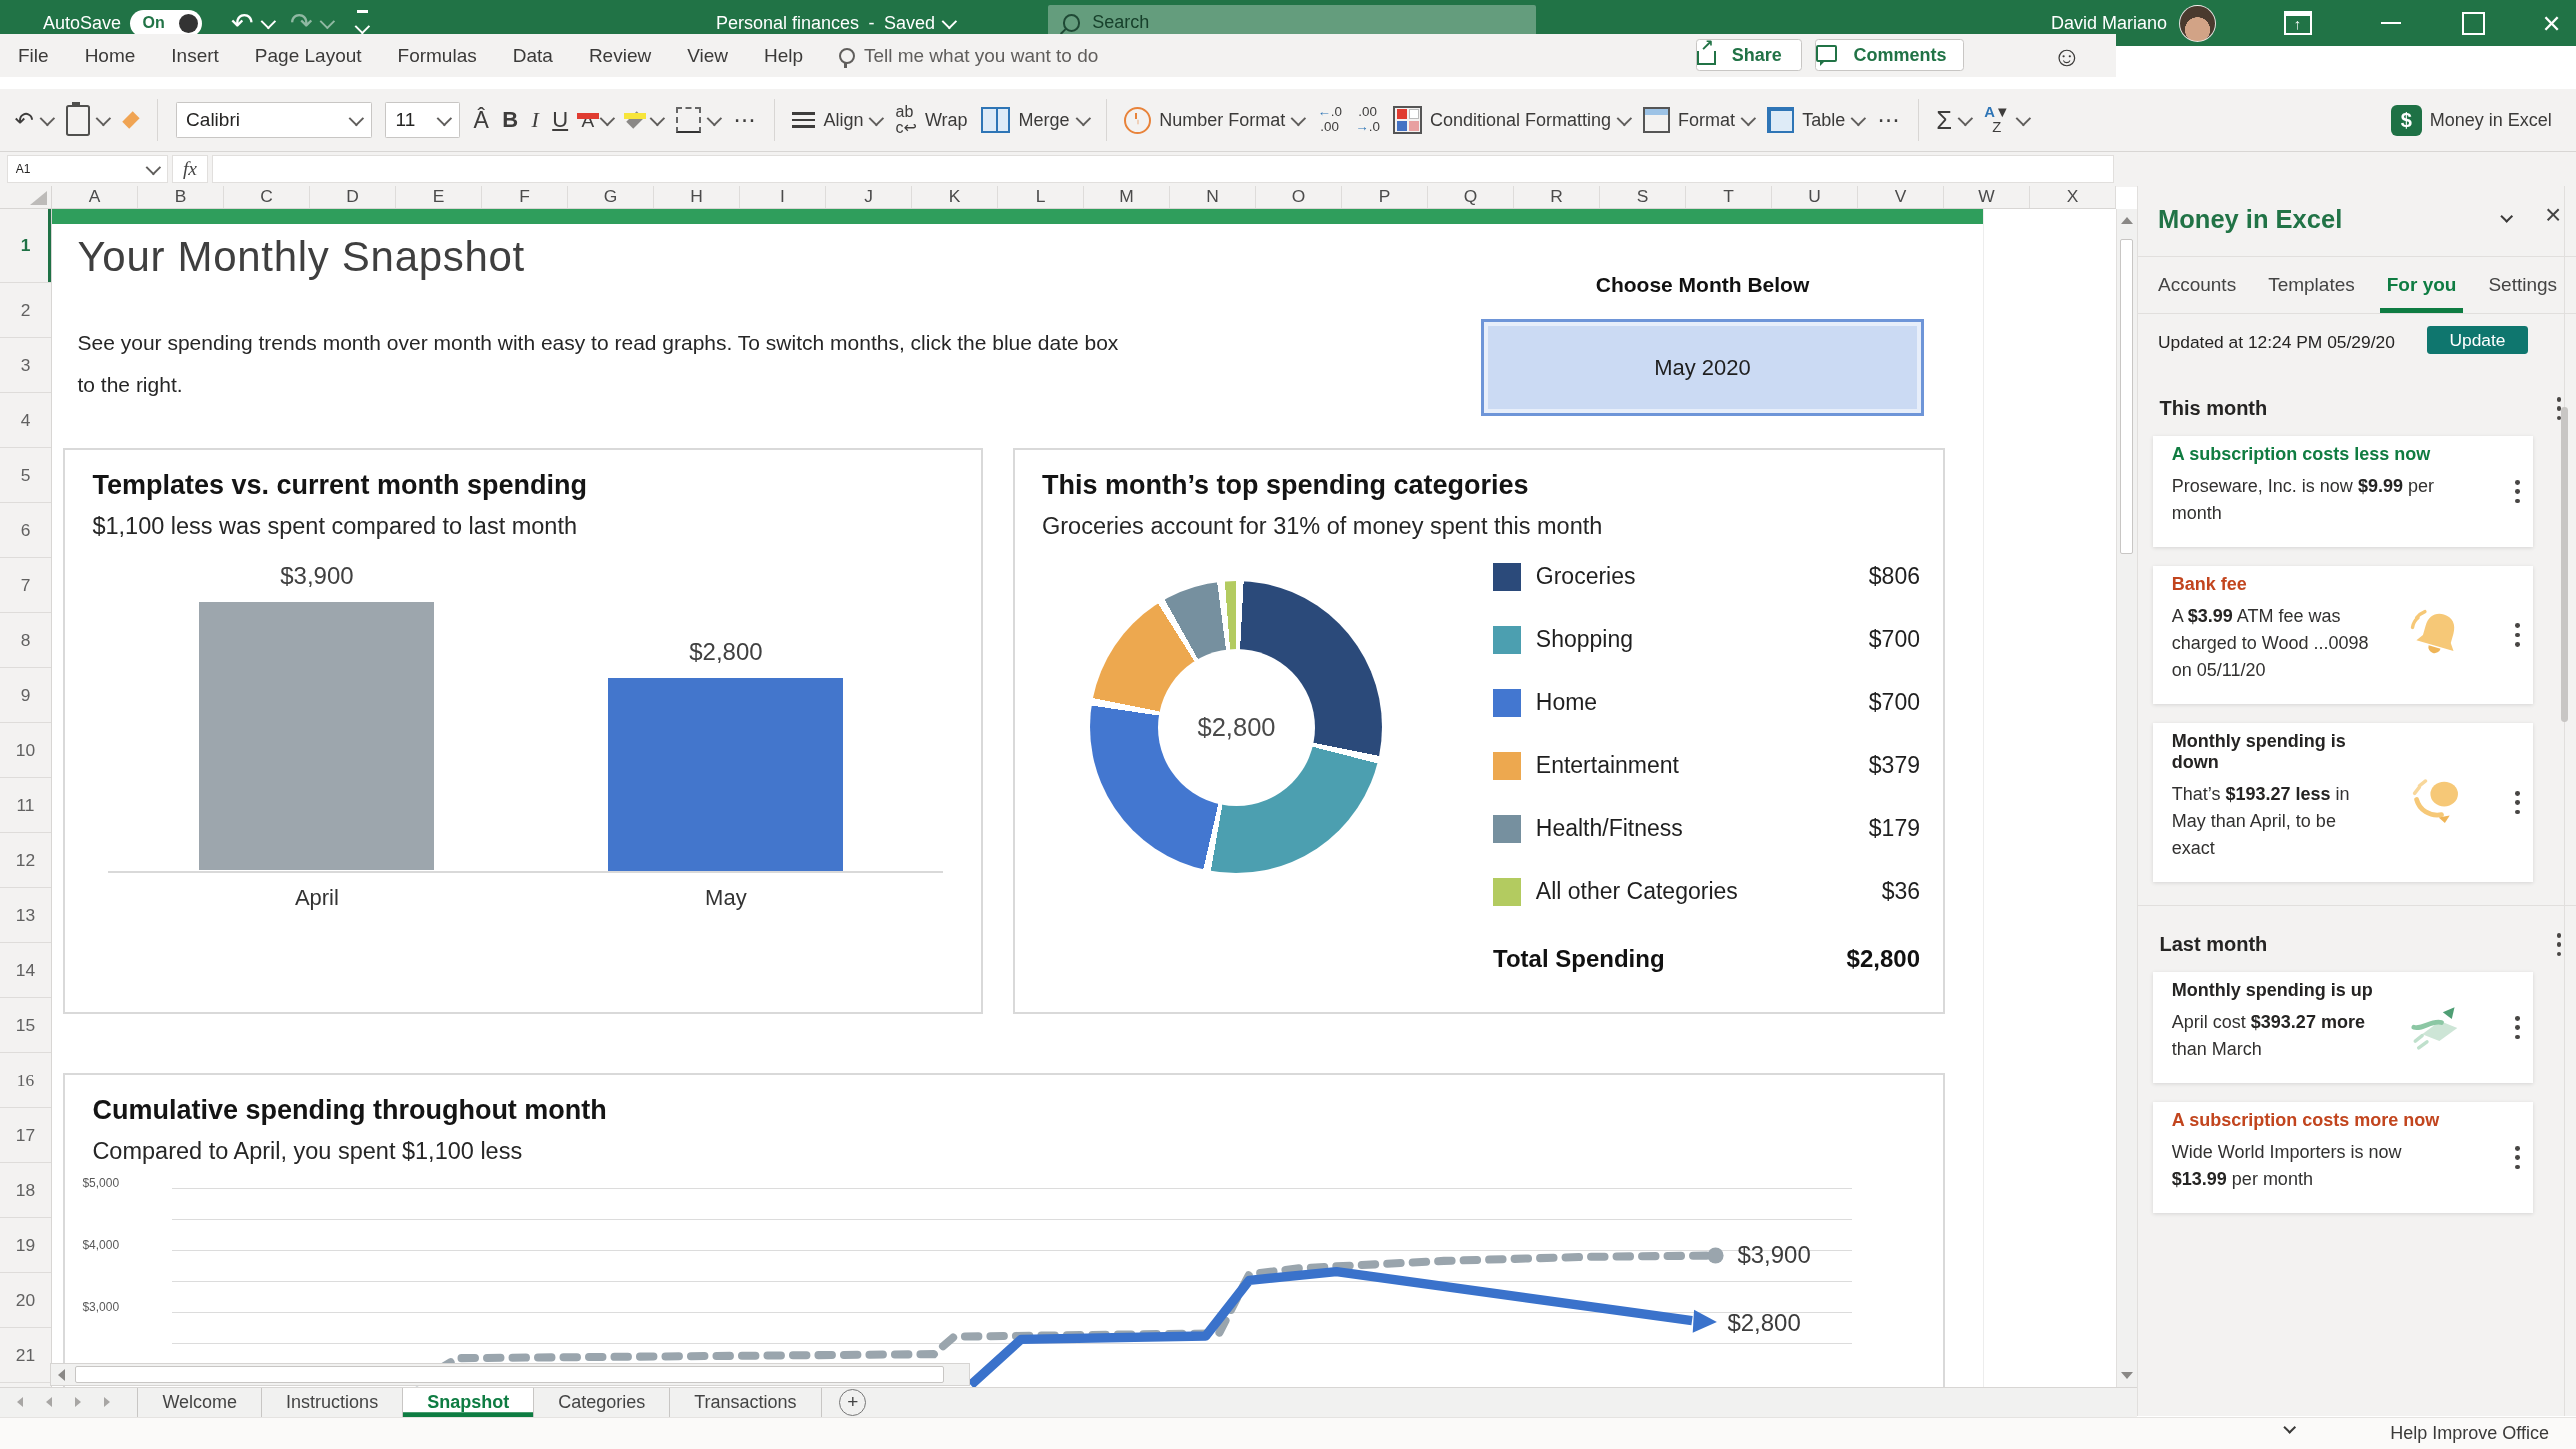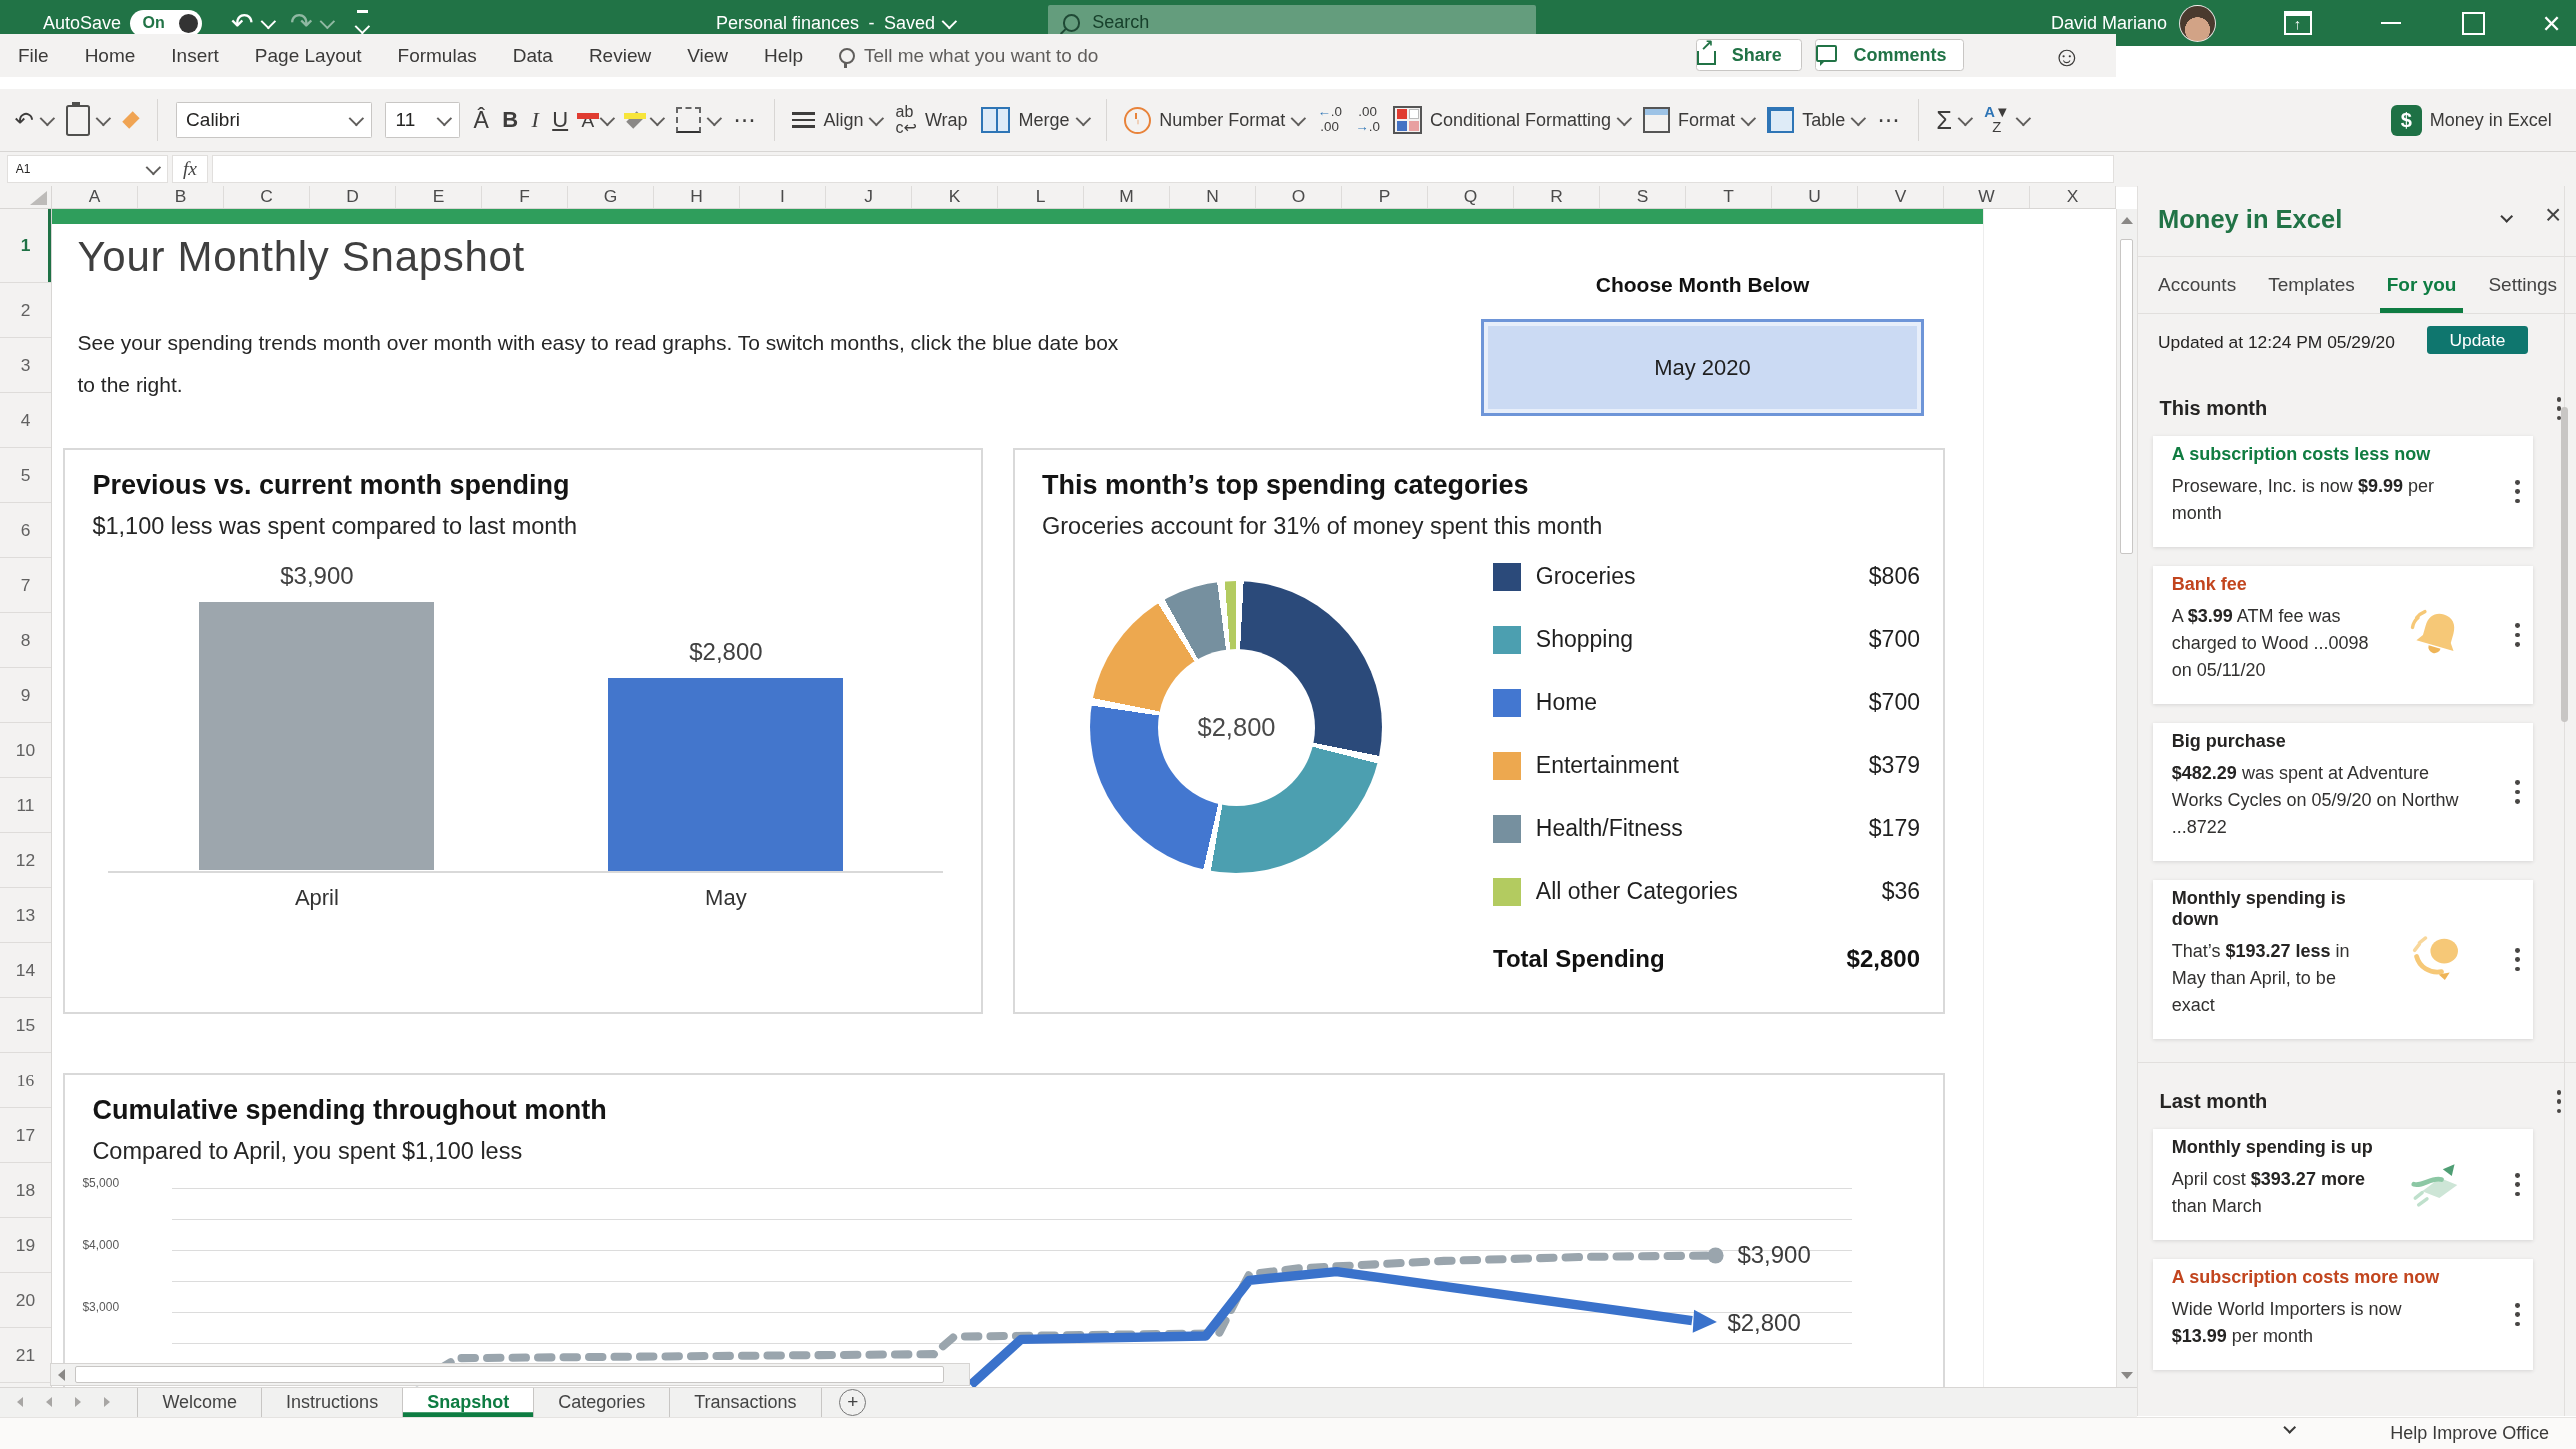--- a/index.html
+++ b/index.html
@@ -442,21 +442,21 @@
   <div class="contentedge"></div>
   <div class="ws-title">Your Monthly Snapshot</div>
   <div class="ws-desc" style="top:122px">See your spending trends month over month with easy to read graphs. To switch months, click the blue date box</div>
   <div class="ws-desc" style="top:164px">to the right.</div>
   <div class="ws-choose">Choose Month Below</div>
   <div class="monthbox">
       <span>May 2020</span>
     </div>
 
   <div class="chartcard" id="card-bar">
-    <div class="c-title">Previous vs. current month spending</div>
+    <div class="c-title">Templates vs. current month spending</div>
     <div class="c-sub">$1,100 less was spent compared to last month</div>
     <div id="bar-plot">
         <div class="bar" style="left: 134px; top: 152px; height: 268px; background: rgb(157, 166, 173);"></div>
         <div class="vlabel" style="left: 134px; top: 112px;">$3,900</div>
         <div class="clabel" style="left: 134px;">April</div>
         <div class="bar" style="left: 543px; top: 228px; height: 193px; background: rgb(67, 118, 204);"></div>
         <div class="vlabel" style="left: 543px; top: 188px;">$2,800</div>
         <div class="clabel" style="left: 543px;">May</div>
       </div>
     <div class="axisline"></div>
@@ -612,29 +612,20 @@
                 <path d="M36 63a9 9 0 0 0 18 0z" fill="#EFB558"></path>
               </g>
               <path d="M16 20c-5 4-7 8-8 14M26 11c-5 2-9 5-12 9" stroke="#F6C877" stroke-width="5" fill="none" stroke-linecap="round"></path>
             </svg></span>
           <div class="kebab">
             <i></i>
             <i></i>
             <i></i>
           </div>
         </div>
-        <div class="pcard">
-          <div class="pc-title t-black">Big purchase</div>
-          <div class="pc-body"><b>$482.29</b><span> was spent at Adventure Works Cycles on 05/9/20 on Northw ...8722</span></div>
-          <div class="kebab">
-            <i></i>
-            <i></i>
-            <i></i>
-          </div>
-        </div>
         <div class="pcard hasicon">
           <div class="pc-title t-black">Monthly spending is down</div>
           <div class="pc-body"><span>That’s </span><b>$193.27 less</b><span> in May than April, to be exact</span></div>
           <span class="pc-icon"><svg viewBox="0 0 90 90" width="62" height="62">
               <ellipse cx="54" cy="32" rx="20" ry="18" fill="#F6C877"></ellipse>
               <path d="M14 40c4 15 19 25 36 22" stroke="#F6C877" stroke-width="7" fill="none" stroke-linecap="round"></path>
               <path d="M46 66l16-3-7 11z" fill="#EFB558"></path>
               <path d="M18 20l9-7M11 31l7-9" stroke="#F8D79B" stroke-width="5" stroke-linecap="round"></path>
             </svg></span>
           <div class="kebab">

